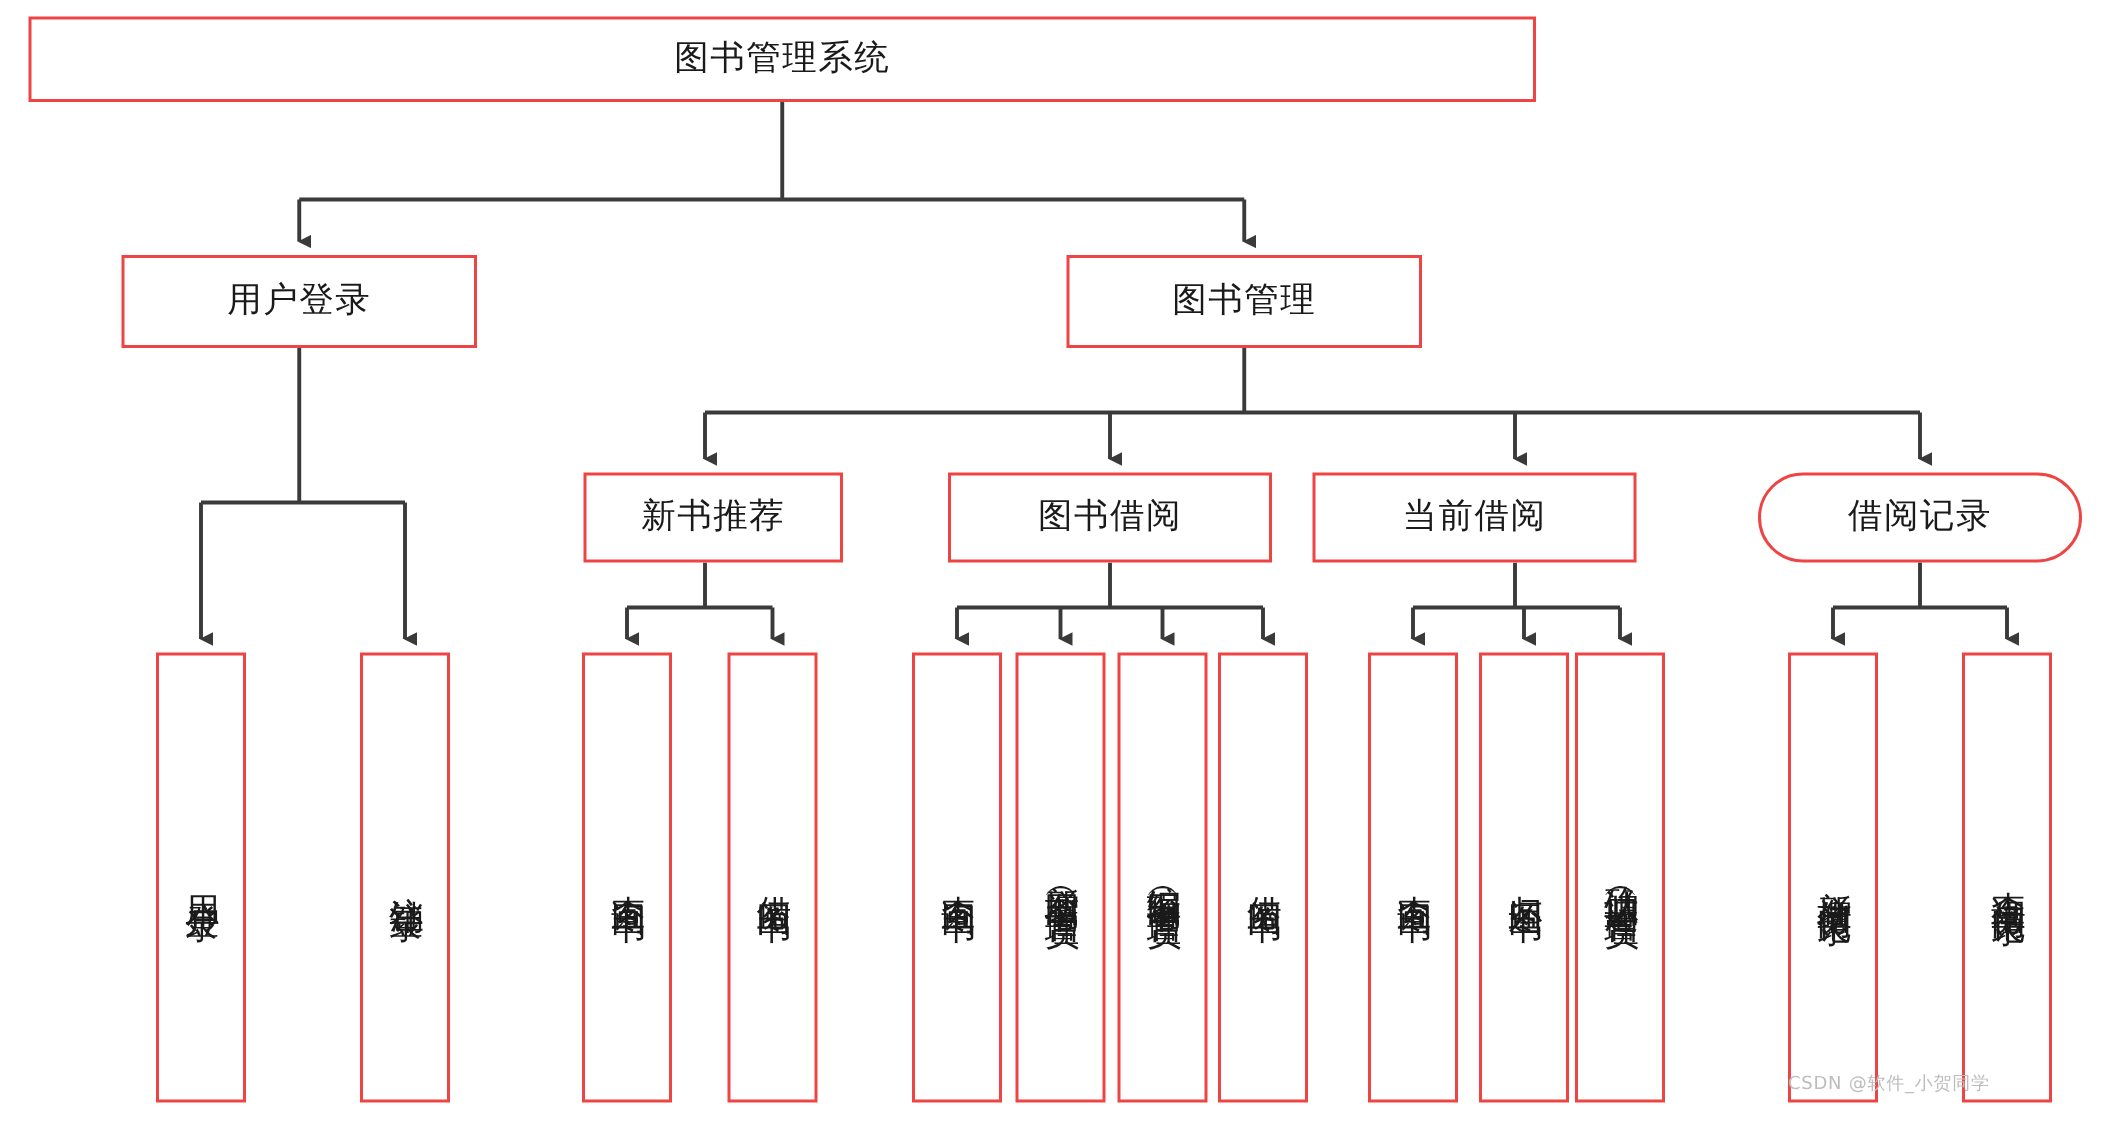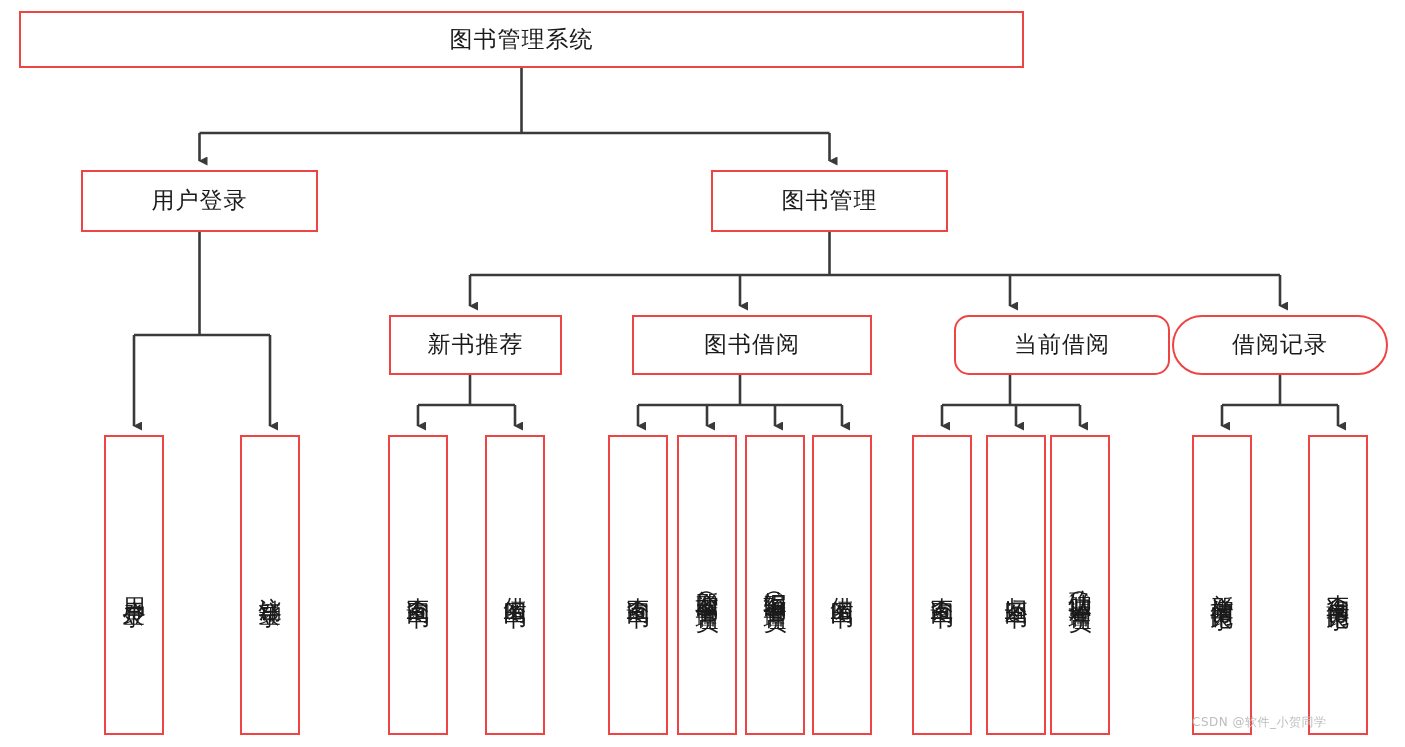--- a/index.html
+++ b/index.html
@@ -130,24 +130,24 @@
   <div class="node h" style="left:81px; top:170px; width:237px; height:62px;">
     <span class="label">用户登录</span>
   </div>
   <div class="node h" style="left:711px; top:170px; width:237px; height:62px;">
     <span class="label">图书管理</span>
   </div>
 
   <div class="node h" style="left:362px; top:315px; width:173px; height:60px;margin-left:27px;">
     <span class="label">新书推荐</span>
   </div>
-  <div class="node h" style="left:632px; top:315px; width:240px; height:60px;">
+  <div class="node h" style="left:632px; top:315px; width:216px; height:60px;">
     <span class="label">图书借阅</span>
   </div>
-  <div class="node h" style="left:954px; top:315px; width:216px; height:60px;border-radius:15px;">
+  <div class="node h" style="left:875px; top:315px; width:216px; height:60px;">
     <span class="label">当前借阅</span>
   </div>
   <div class="node h" style="left:1172px; top:315px; width:216px; height:60px;border-radius:30px;">
     <span class="label">借阅记录</span>
   </div>
 
   <div class="node v" style="left:104px; top:435px; width:60px; height:300px;">
     <span class="label">用户登录</span>
   </div>
   <div class="node v" style="left:240px; top:435px; width:60px; height:300px;">

